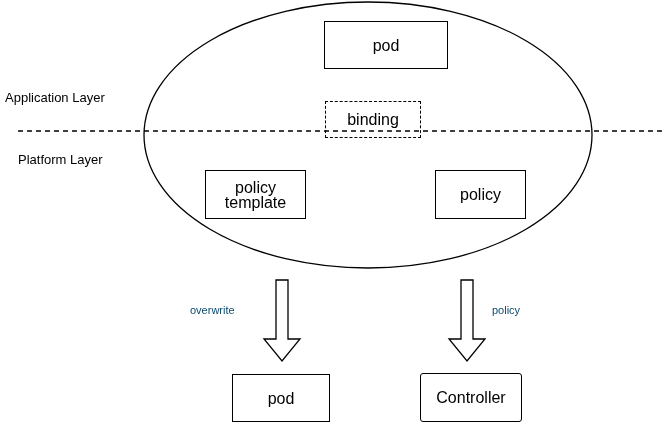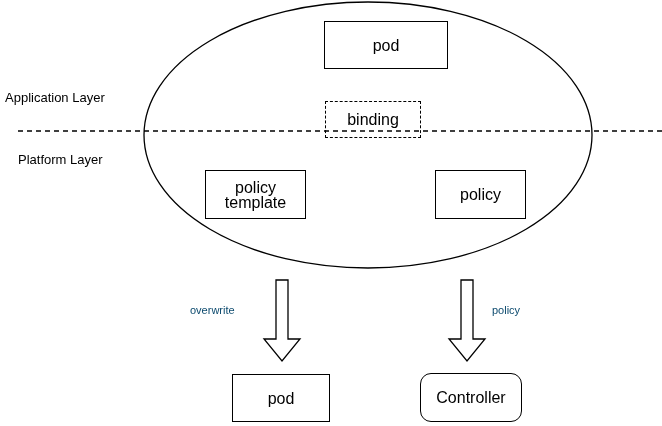--- a/index.html
+++ b/index.html
@@ -50,21 +50,21 @@
     line-height: 15px;
     text-align: center;
     color: #000000;
     white-space: pre-line;
   }
   .node.dashed {
     border-style: dashed;
     border-width: 1.5px;
     background: transparent;
   }
-  .node.rounded { border-radius: 11px; }
+  .node.rounded { border-radius: 3px; }
 
   #node-pod-top       { left: 324px; top: 21px;  width: 124px; height: 48px; }
   #node-binding       { left: 325px; top: 101px; width: 96px;  height: 37px; }
   #node-policy-template { left: 205px; top: 170px; width: 101px; height: 49px; }
   #node-policy        { left: 435px; top: 170px; width: 91px;  height: 49px; }
   #node-pod-bottom    { left: 232px; top: 374px; width: 98px;  height: 48px; }
   #node-controller    { left: 420px; top: 373px; width: 102px; height: 49px; }
 
   .svg-layer {
     position: absolute;

